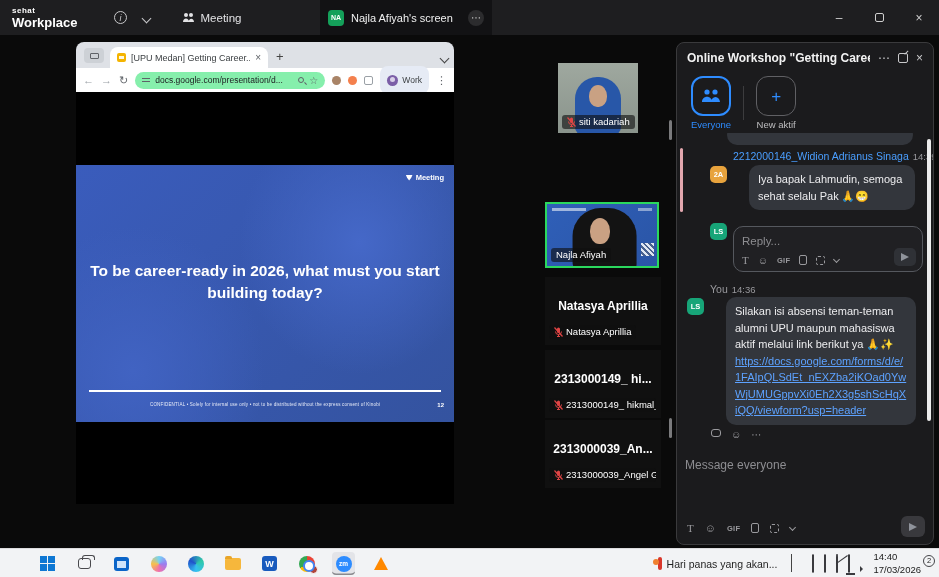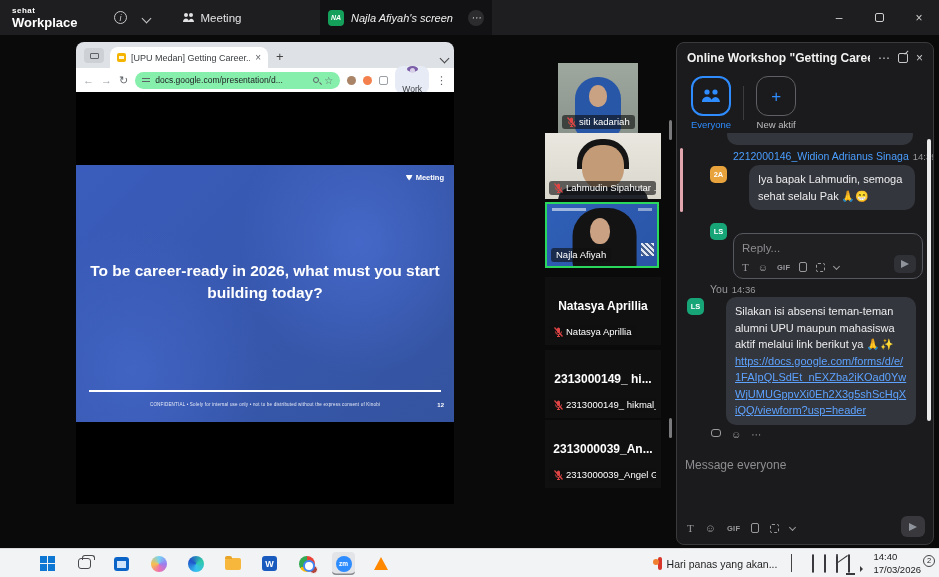--- a/index.html
+++ b/index.html
@@ -14,21 +14,21 @@
   .zlogo .t { display:block; font-size:8px; font-weight:bold; letter-spacing:.5px; }
   .zlogo .b { display:block; font-size:13px; font-weight:bold; margin-top:1px; }
   .tb-icon { color:#c8c8ca; font-size:11px; width:26px; text-align:center; cursor:pointer; }
   .info-circle { display:inline-block; width:13px; height:13px; border:1.2px solid #c8c8ca;
     border-radius:50%; font-size:9px; line-height:12px; text-align:center; font-style:italic; }
   .chev { display:inline-block; width:7px; height:7px; border-right:1.5px solid #c8c8ca;
     border-bottom:1.5px solid #c8c8ca; transform:rotate(45deg); margin-top:-3px; }
   .meet-tab { display:flex; align-items:center; gap:6px; color:#e2e2e4; font-size:11.5px;
     margin-left:22px; cursor:pointer; }
   .screen-tab { position:absolute; left:320px; top:0; width:172px; height:35px; background:#121214;
-    display:flex; align-items:center; gap:7px; padding:0 8px; cursor:pointer;font-style:italic; }
+    display:flex; align-items:center; gap:7px; padding:0 8px; cursor:pointer; }
   .na-avatar { width:16px; height:16px; border-radius:4px; background:#14a05a; color:#fff;
     font-size:7px; font-weight:bold; display:flex; align-items:center; justify-content:center; }
   .screen-tab .label { color:#f0f0f0; font-size:11px; white-space:nowrap; }
   .screen-tab .more { margin-left:auto; width:16px; height:16px; border-radius:50%; background:#2c2c2e;
     color:#cfcfcf; font-size:10px; line-height:15px; text-align:center; }
   .win-controls { position:absolute; right:0; top:0; height:35px; display:flex; }
   .win-btn { width:40px; height:35px; color:#cfcfcf; display:flex; align-items:center;
     justify-content:center; font-size:12px; cursor:pointer; }
   .box-glyph { width:9px; height:9px; border:1.2px solid #cfcfcf; border-radius:2px; }
 
@@ -57,21 +57,21 @@
   .tune i { display:block; width:8px; height:1.2px; background:#5f6368; }
   .omnibox .url { flex:1; white-space:nowrap; overflow:hidden; }
   .mag { width:6px; height:6px; border:1.2px solid #5f6368; border-radius:50%; position:relative; }
   .mag:after { content:""; position:absolute; left:5px; top:5px; width:3px; height:1.2px;
     background:#5f6368; transform:rotate(45deg); }
   .star { color:#5f6368; font-size:10px; }
   .ext-cup { width:9px; height:9px; border-radius:50%; background:#a98467; }
   .ext-orange { width:9px; height:9px; border-radius:50%; background:#f4804d; }
   .ext-puzzle { width:9px; height:9px; border:1.2px solid #9aa0a6; border-radius:2px; }
   .chip { height:28px; background:#e6ebf5; border-radius:8px; display:flex; align-items:center;
-    gap:12px; padding:0 7px; font-size:8.5px; color:#3c4043; cursor:pointer;flex-direction:column; }
+    gap:4px; padding:0 7px; font-size:8.5px; color:#3c4043; cursor:pointer; }
   .chip .av { width:11px; height:11px; border-radius:50%; background:#7b5ea7; position:relative; }
   .chip .av:after { content:""; position:absolute; left:3px; top:2px; width:5px; height:5px;
     border-radius:50%; background:#d8cfe8; }
   .kebab { color:#5f6368; font-size:11px; cursor:pointer; }
   .b-content { position:relative; height:412px; background:#000; }
   .slide { position:absolute; left:0; top:73px; width:378px; height:257px;
     background:radial-gradient(ellipse 200px 220px at 75% 30%, #4568c8 0%, rgba(69,104,200,0) 60%),
                radial-gradient(ellipse 220px 240px at 15% 80%, #4163c2 0%, rgba(65,99,194,0) 60%),
                linear-gradient(135deg,#3a5cbc,#34539f); }
   .kinobi { position:absolute; top:8px; right:10px; color:#fff; font-size:7.5px; font-weight:bold;
@@ -145,21 +145,21 @@
     border-radius:2px; }
   .m-sender { position:absolute; font-size:10.5px; color:#4a9eff; white-space:nowrap; }
   .m-time { color:#98989c; font-size:9.5px; font-weight:normal; margin-left:4px; }
   .m-avatar { position:absolute; width:17px; height:17px; border-radius:5px; color:#fff; font-size:7.5px;
     font-weight:bold; display:flex; align-items:center; justify-content:center; }
   .av-orange { background:#e8a33d; }
   .av-green { background:#17a578; }
   .m-bubble { position:absolute; background:#33363c; border-radius:10px; padding:6px 9px;
     color:#ececee; font-size:11px; line-height:1.5;margin-left:16px; }
   .m-bubble a { color:#5da2ff; text-decoration:underline; word-break:break-all; display:block; cursor:pointer; }
-  .reply-box { position:absolute; left:56px; top:100px; width:190px; height:46px; background:#202023;
+  .reply-box { position:absolute; left:56px; top:93px; width:190px; height:46px; background:#202023;
     border:1.5px solid #55585e; border-radius:10px; padding:4px 8px; cursor:text; }
   .reply-ph { color:#8d8d91; font-size:11.5px; }
   .mini-icons { position:absolute; left:8px; bottom:5px; display:flex; align-items:center; gap:9px;
     color:#9a9a9e; font-size:10px; }
   .fmt-T { font-family:"Liberation Serif",serif; font-size:11px; }
   .gif { font-size:7.5px; font-weight:bold; border-radius:2px; letter-spacing:.3px; }
   .doc-ico { width:8px; height:10px; border:1.2px solid #9a9a9e; border-radius:2px; }
   .shot-ico { width:9px; height:9px; border:1.2px dashed #9a9a9e; border-radius:2px; }
   .tiny-chev { width:5px; height:5px; border-right:1.3px solid #9a9a9e; border-bottom:1.3px solid #9a9a9e;
     transform:rotate(45deg); margin-top:-2px; }
@@ -334,33 +334,20 @@
     <span class="face"></span>
     <span class="vlabel">
       <svg class="micoff" viewBox="0 0 9 10">
           <rect x="3" y="0.5" width="3" height="5.5" rx="1.5" fill="#e04545"></rect>
           <path d="M1.5 4.5a3 3 0 0 0 6 0M4.5 7.5v2M3 9.5h3" stroke="#e04545" stroke-width="1" fill="none"></path>
           <line x1="0.5" y1="0.5" x2="8.5" y2="9.5" stroke="#e04545" stroke-width="1.2"></line>
         </svg>
       <span>siti kadariah</span>
     </span>
   </div>
-  <div class="tile ph-lah" style="left:545px; top:133px; width:116px; height:66px;">
-    <span class="hair"></span>
-    <span class="face"></span>
-    <span class="body"></span>
-    <span class="vlabel">
-      <svg class="micoff" viewBox="0 0 9 10">
-          <rect x="3" y="0.5" width="3" height="5.5" rx="1.5" fill="#e04545"></rect>
-          <path d="M1.5 4.5a3 3 0 0 0 6 0M4.5 7.5v2M3 9.5h3" stroke="#e04545" stroke-width="1" fill="none"></path>
-          <line x1="0.5" y1="0.5" x2="8.5" y2="9.5" stroke="#e04545" stroke-width="1.2"></line>
-        </svg>
-      <span>Lahmudin Sipahutar .</span>
-    </span>
-  </div>
   <div class="tile ph-najla" style="left:545px; top:202px; width:114px; height:66px; border:2px solid #2bd85e;">
     <span class="deck"></span>
     <span class="deck2"></span>
     <span class="hijab"></span>
     <span class="face"></span>
     <span class="qr"></span>
     <span class="vlabel">
       <span>Najla Afiyah</span>
     </span>
   </div>

